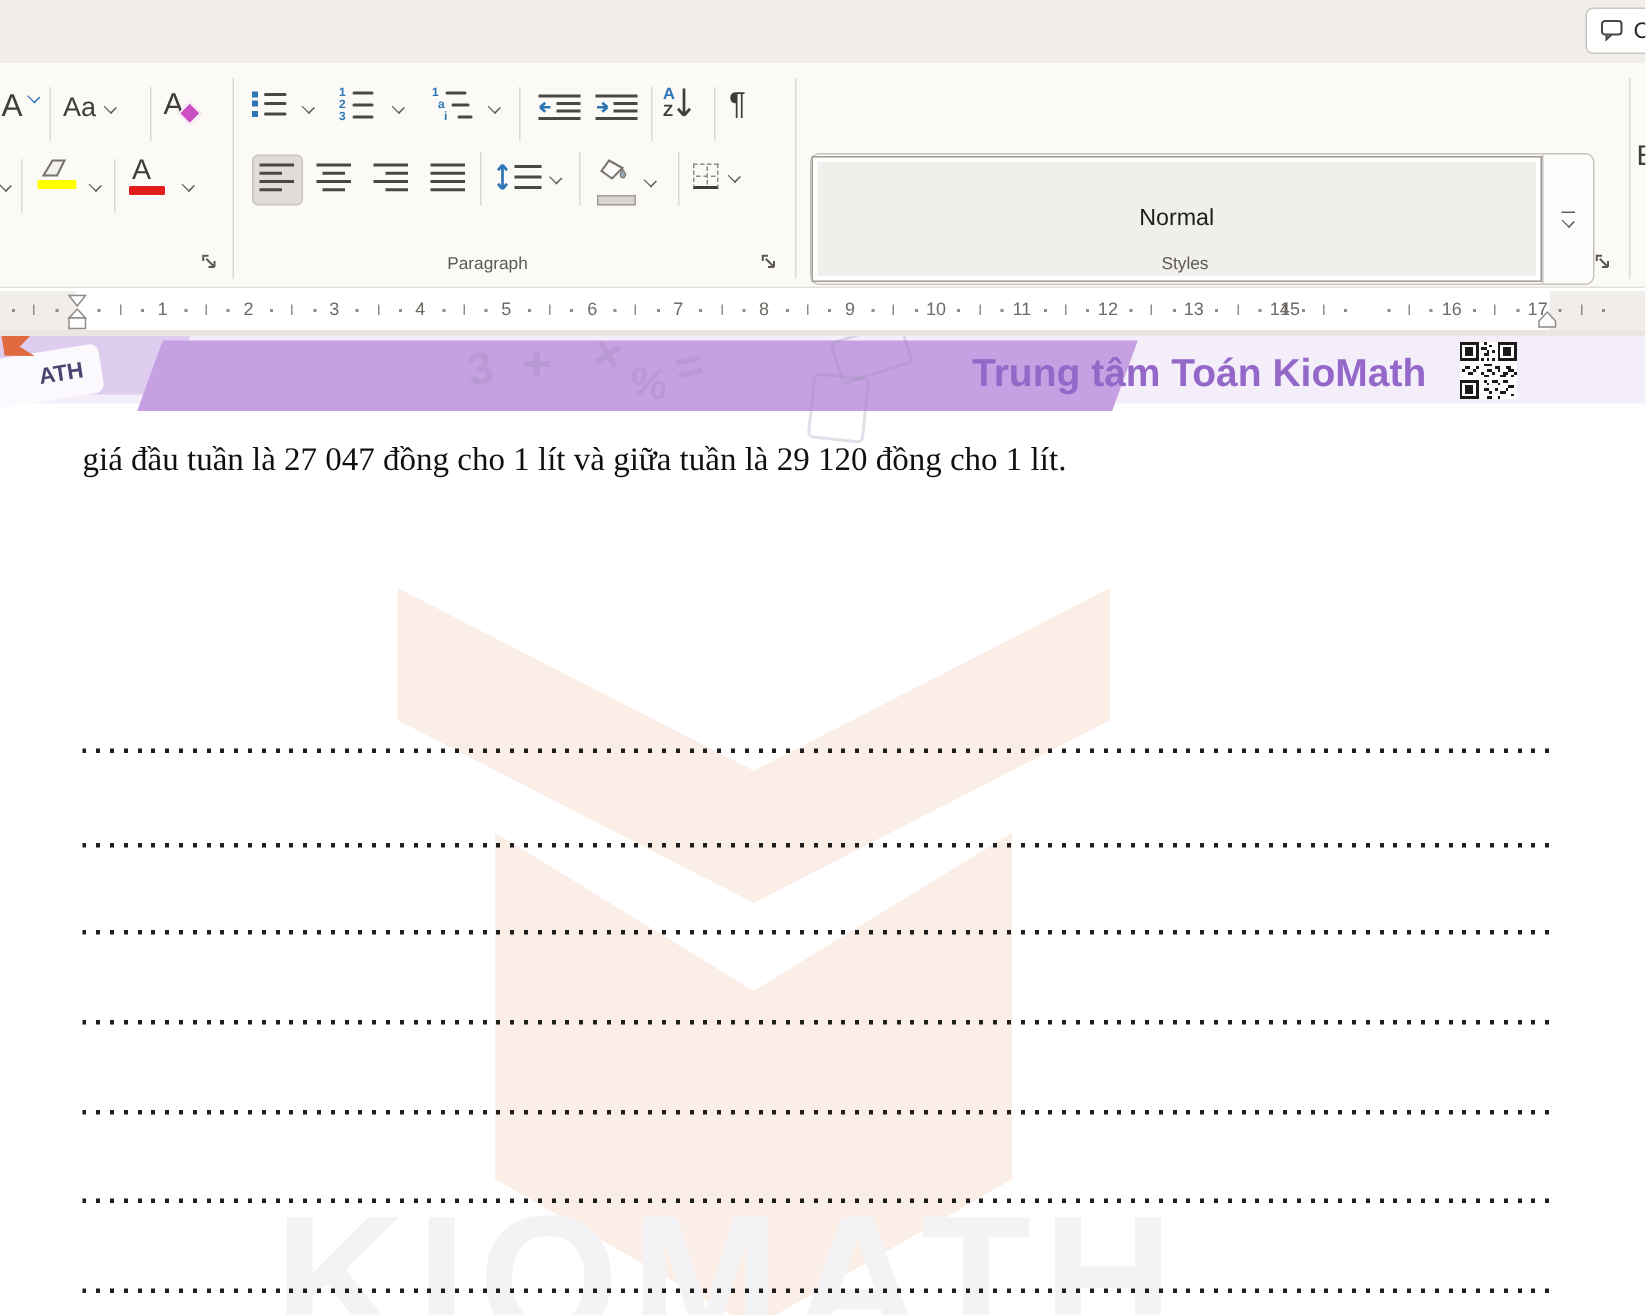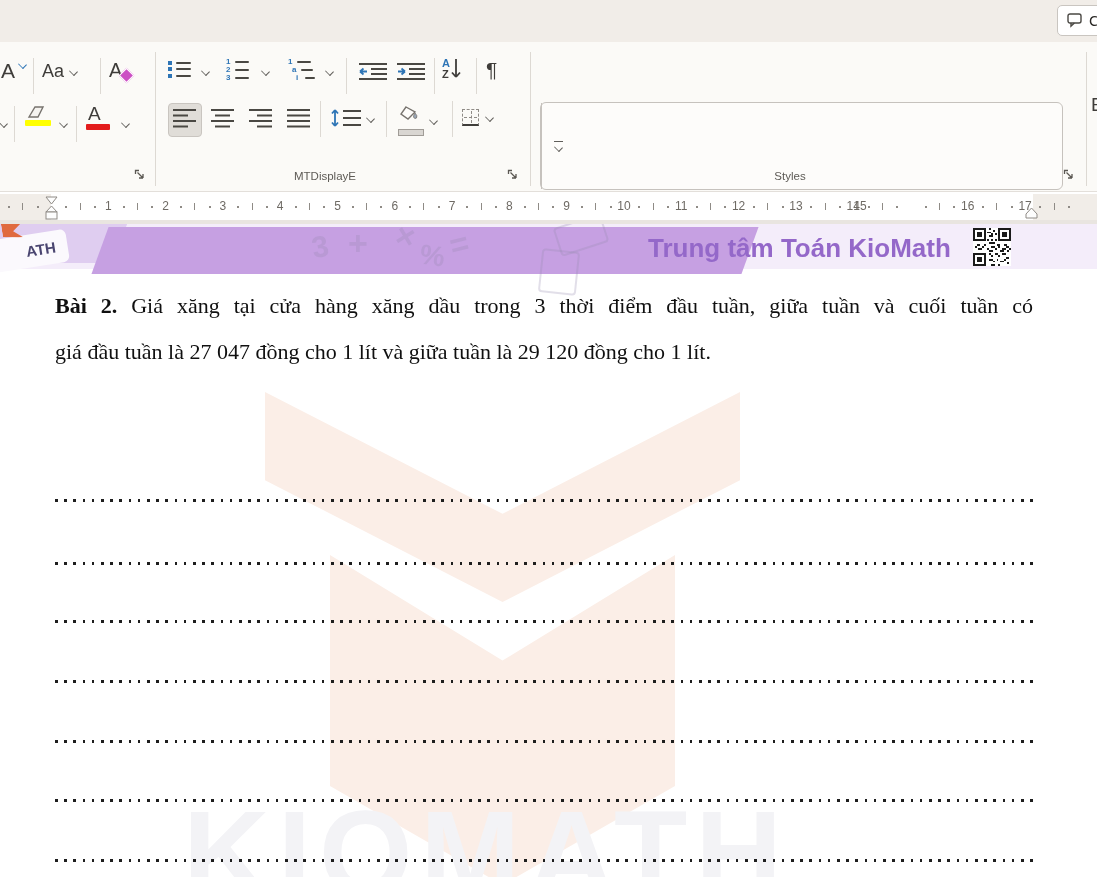--- a/index.html
+++ b/index.html
@@ -275,29 +275,30 @@
         <div style="width:24px;height:5px;background:#d9d6d2;border:1px solid #a09c97;margin-top:1px;"></div>
       </div>
       <span class="chev"></span>
     </div>
     <div class="sdiv" style="left:452px;top:59px;"></div>
     <div class="abs" style="left:462px;top:67px;display:flex;align-items:center;gap:7px;">
       <div class="borders-icon"></div>
       <span class="chev"></span>
     </div>
 
-    <span class="grp-label" style="left:325px;">MTDisplayE</span>
+    <span class="grp-label" style="left:325px;">Paragraph</span>
     <svg class="launcher" style="left:506px;top:126px;" viewBox="0 0 13 13">
       <path d="M2.5 6 V2.5 H6" fill="none" stroke="#5a5752" stroke-width="1.3"></path>
       <path d="M4.5 4.5 L10 10 M10 10 h-4 M10 10 v-4" fill="none" stroke="#5a5752" stroke-width="1.3"></path>
     </svg>
 
     <div class="vdiv" style="left:530px;"></div>
 
     <div class="styles-box">
+      <div class="style-cell selected">Normal</div>
       <div class="style-more">
         <div class="morebar"></div>
         <span class="chev"></span>
       </div>
     </div>
     <span class="grp-label" style="left:790px;">Styles</span>
     <svg class="launcher" style="left:1062px;top:126px;" viewBox="0 0 13 13">
       <path d="M2.5 6 V2.5 H6" fill="none" stroke="#5a5752" stroke-width="1.3"></path>
       <path d="M4.5 4.5 L10 10 M10 10 h-4 M10 10 v-4" fill="none" stroke="#5a5752" stroke-width="1.3"></path>
     </svg>
@@ -471,21 +472,20 @@
           <rect x="17" y="17" width="1" height="1"></rect>
         <rect x="11" y="18" width="1" height="1"></rect>
           <rect x="15" y="18" width="2" height="1"></rect>
           <rect x="19" y="19" width="1" height="1"></rect>
         <rect x="10" y="20" width="2" height="1"></rect>
           <rect x="14" y="20" width="1" height="1"></rect>
       </g>
     </svg>
 
     <div class="problem">
-      <div class="pline"><span class="blbl">Bài 2.</span><span> </span><span>Giá xăng tại cửa hàng xăng dầu trong 3 thời điểm đầu tuần, giữa tuần và cuối tuần có</span></div>
       <div class="pline last"><span>giá đầu tuần là 27 047 đồng cho 1 lít và giữa tuần là 29 120 đồng cho 1 lít.</span></div>
     </div>
 
     <div id="answer-lines">
         <div class="dotline" style="top: 275px;"></div>
         <div class="dotline" style="top: 338px;"></div>
         <div class="dotline" style="top: 396px;"></div>
         <div class="dotline" style="top: 456px;"></div>
         <div class="dotline" style="top: 516px;"></div>
         <div class="dotline" style="top: 575px;"></div>

